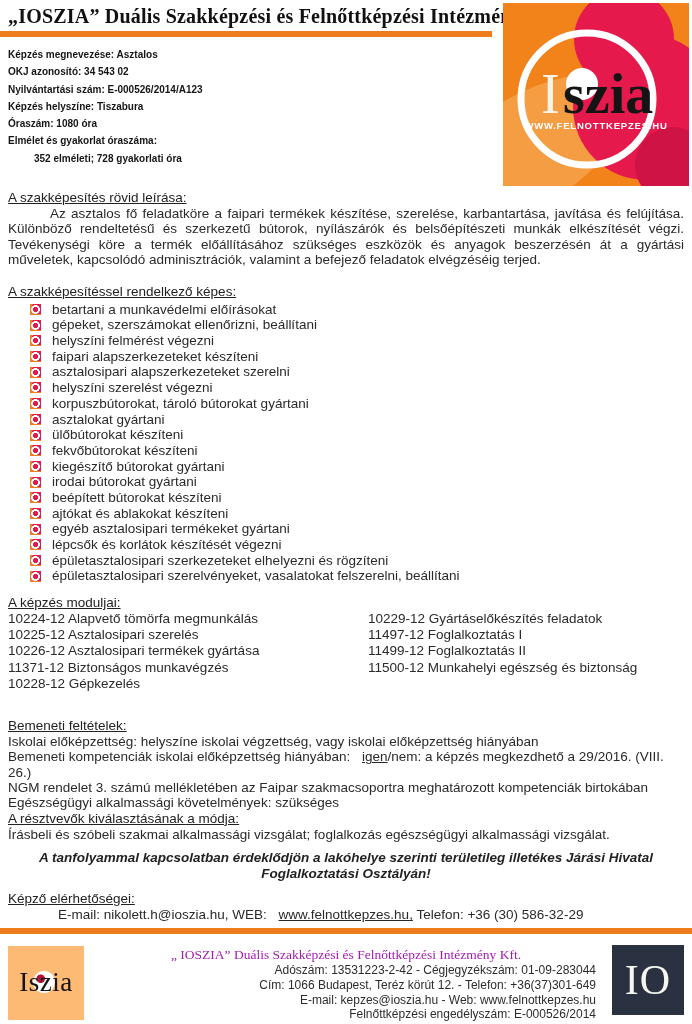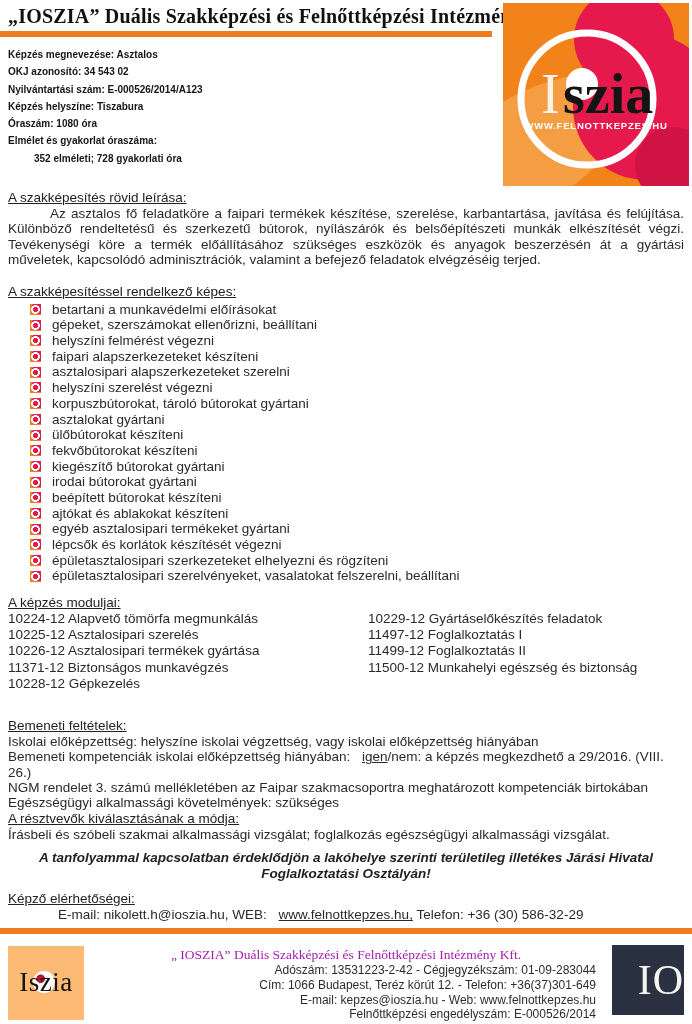--- a/index.html
+++ b/index.html
@@ -99,21 +99,21 @@
   }
   .footer-center {
     position: absolute; left: 96px; top: 947px; width: 500px;
     text-align: center; color: #2c2c2c;
   }
   .footer-company { font-family: "Liberation Serif", serif; font-size: 13.5px; line-height: 16px; color: #a21caf; }
   .footer-line { font-size: 12px; line-height: 14.8px; text-align: right; }
   .footer-logo-right {
     position: absolute; left: 612px; top: 945px;
     width: 72px; height: 70px; background: #2a3140;
-    display: flex; align-items: center; justify-content: flex-end;
+    display: flex; align-items: center; justify-content: center;
   }
   .footer-logo-right span {
     font-family: "Liberation Serif", serif;
     font-size: 42px; color: #f5f5f2; letter-spacing: 1px;
   }
 </style>
 </head>
 <body>
 
 <div class="page">

